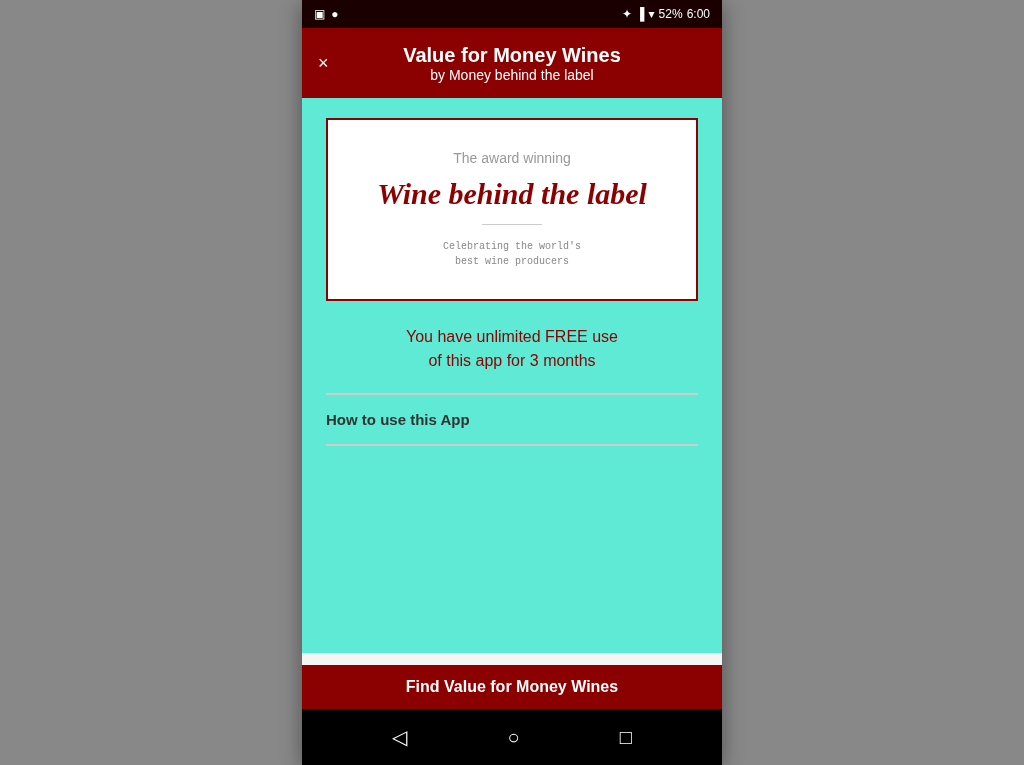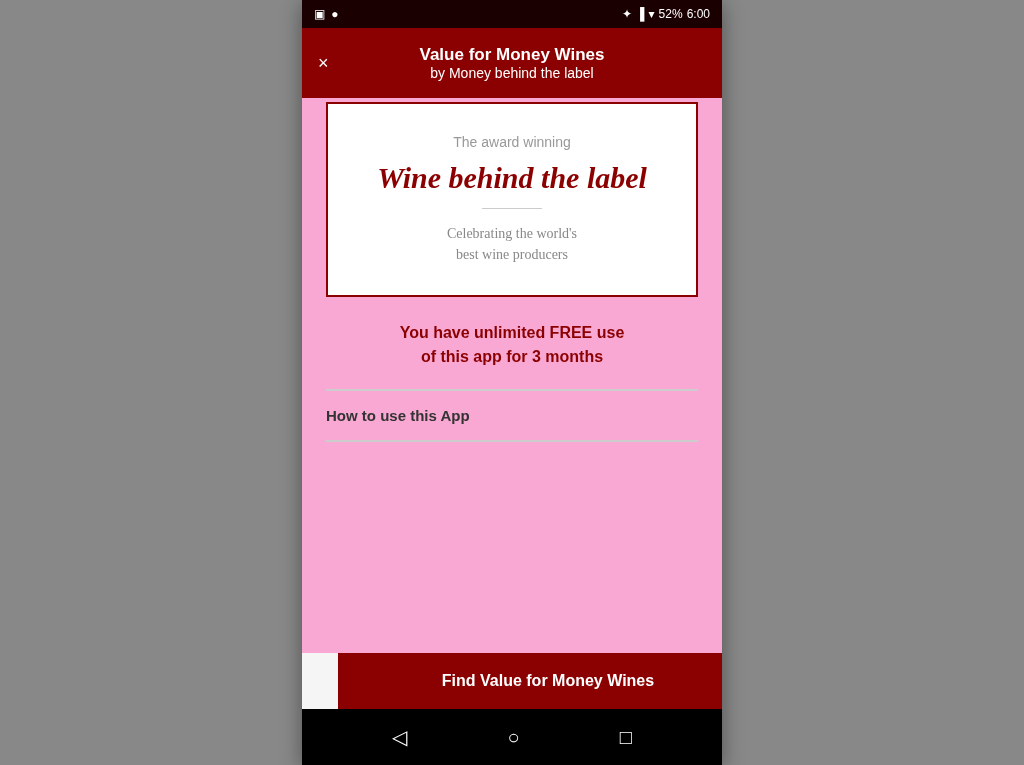--- a/index.html
+++ b/index.html
@@ -76,37 +76,37 @@
       line-height: 1;
     }
 
     .header-title {
       color: white;
       text-align: center;
       font-family: Arial, sans-serif;
     }
 
     .header-title .title-main {
-      font-size: 17px;
+      font-size: 20px;
       font-weight: bold;
       display: block;
     }
 
     .header-title .title-sub {
       font-size: 14px;
       font-weight: normal;
       display: block;
     }
 
     
     .main-content {
-      background: #f9a8d4;
+      background: #5eead4;
       height: calc(765px - 28px - 70px - 56px - 56px);
       overflow-y: auto;
-      padding: 4px 24px;
+      padding: 20px 24px;
     }
 
     
     .wine-card {
       border: 2px solid #8b0000;
       background: white;
       padding: 30px 20px;
       text-align: center;
       margin-bottom: 24px;
     }
@@ -130,30 +130,30 @@
 
     .card-divider {
       width: 60px;
       height: 1px;
       background: #ccc;
       margin: 0 auto 14px;
     }
 
     .card-tagline {
       color: #888;
-      font-size: 14px;
-      font-family: Liberation Serif, serif;
+      font-size: 10px;
+      font-family: Liberation Mono, monospace;
       line-height: 1.5;
     }
 
     
     .promo-text {
       color: #8b0000;
       font-size: 16px;
-      font-weight: bold;
+      font-weight: normal;
       text-align: center;
       line-height: 1.5;
       margin-bottom: 20px;
       font-family: Arial, sans-serif;
     }
 
     
     .menu-divider {
       height: 1px;
       background: #ccc;
@@ -173,28 +173,27 @@
     .find-button {
       position: absolute;
       bottom: 56px;
       left: 0;
       right: 0;
       background: #8b0000;
       color: white;
       font-size: 16px;
       font-family: Arial, sans-serif;
       font-weight: bold;
-      height: 56px;
+      height: 44px;
       display: flex;
       align-items: center;
       justify-content: center;
       cursor: pointer;
       border: none;
       width: 100%;
-      margin-left: 36px;
     }
 
     
     .nav-bar {
       position: absolute;
       bottom: 0;
       left: 0;
       right: 0;
       height: 56px;
       background: #000;

